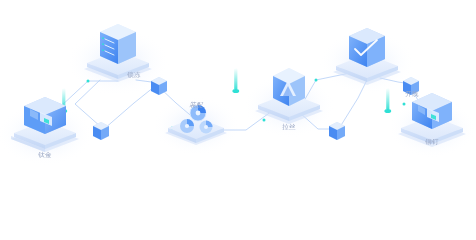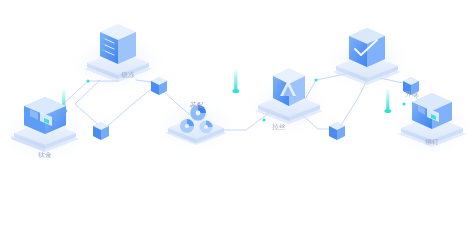--- a/index.html
+++ b/index.html
@@ -269,19 +269,19 @@
         <path d="M 432 111 L 452 102 L 452 120 L 432 129 Z" fill="#7fb2fb"></path>
         <path d="M 432 111 L 432 129 L 412 120 L 412 102 Z" fill="url(#gradBodyBlue)"></path>
         <path d="M 427 108 L 439 113 L 439 122 L 427 117 Z" fill="#eaf3ff" opacity="0.85"></path>
         <path d="M 431 114 L 436 116 L 436 120 L 431 118 Z" fill="#2fe0d5" opacity="0.9"></path>
         <path d="M 418 105 L 425 109 L 425 115 L 418 111 Z" fill="#9cc4fa" opacity="0.65"></path>
       </g>
     </g>
   </svg>
 
   <div class="node-label" style="left:45px; top:151px;">钛金</div>
-  <div class="node-label" style="left:128px; top:71px;">锁冻</div>
+  <div class="node-label" style="left:134px; top:71px;">锁冻</div>
   <div class="node-label" style="left:196px; top:101px;font-style:italic;">装配</div>
-  <div class="node-label" style="left:279px; top:123px;">拉丝</div>
+  <div class="node-label" style="left:289px; top:123px;">拉丝</div>
   <div class="node-label" style="left:367px; top:90px;margin-left:45px;">开线</div>
   <div class="node-label" style="left:432px; top:138px;">铆钉</div>
 
 </div>
 
 </body></html>

